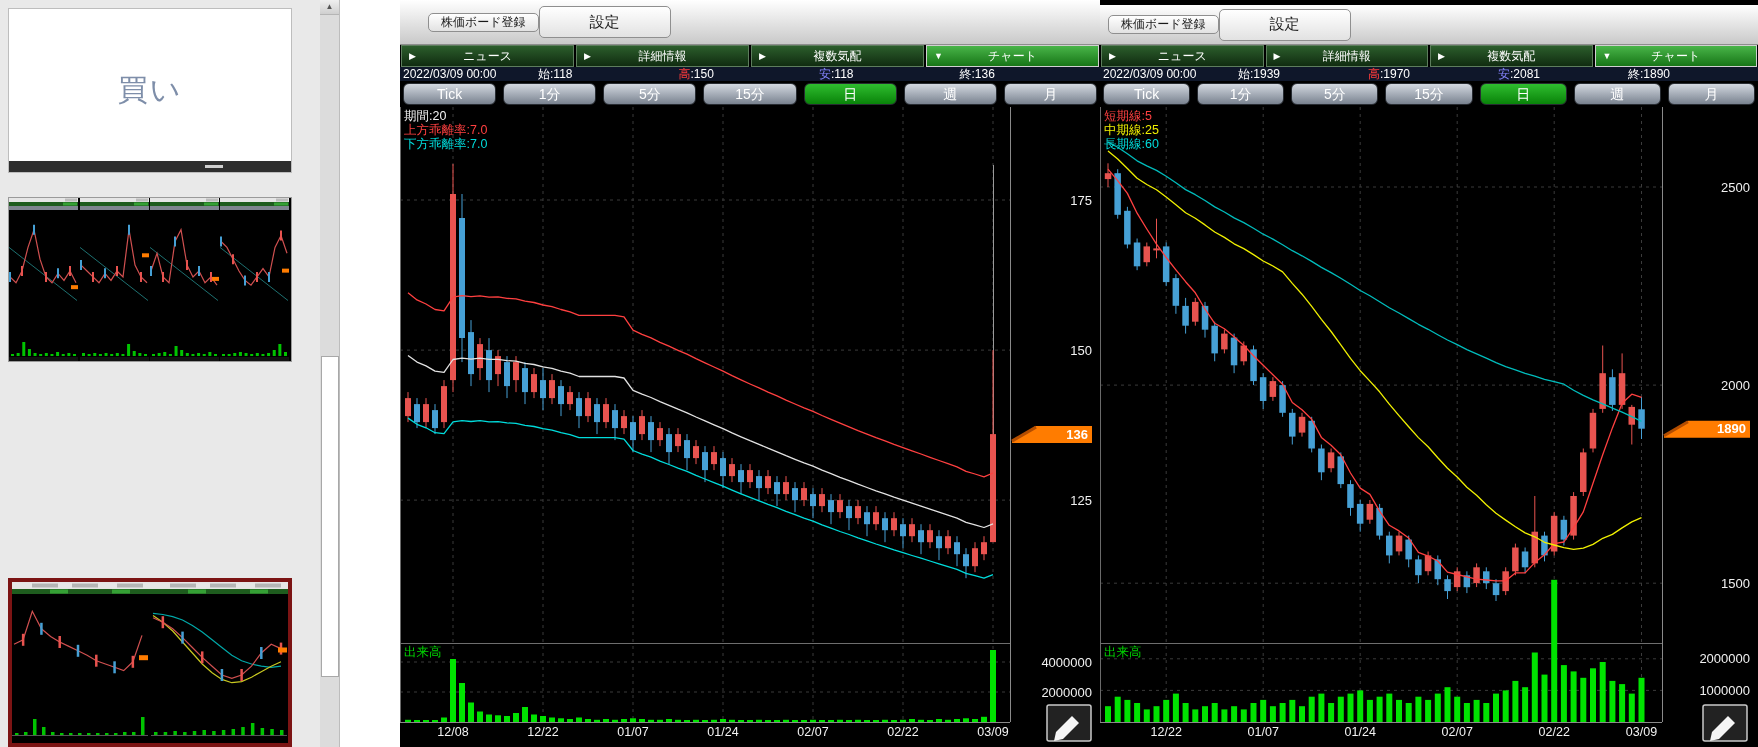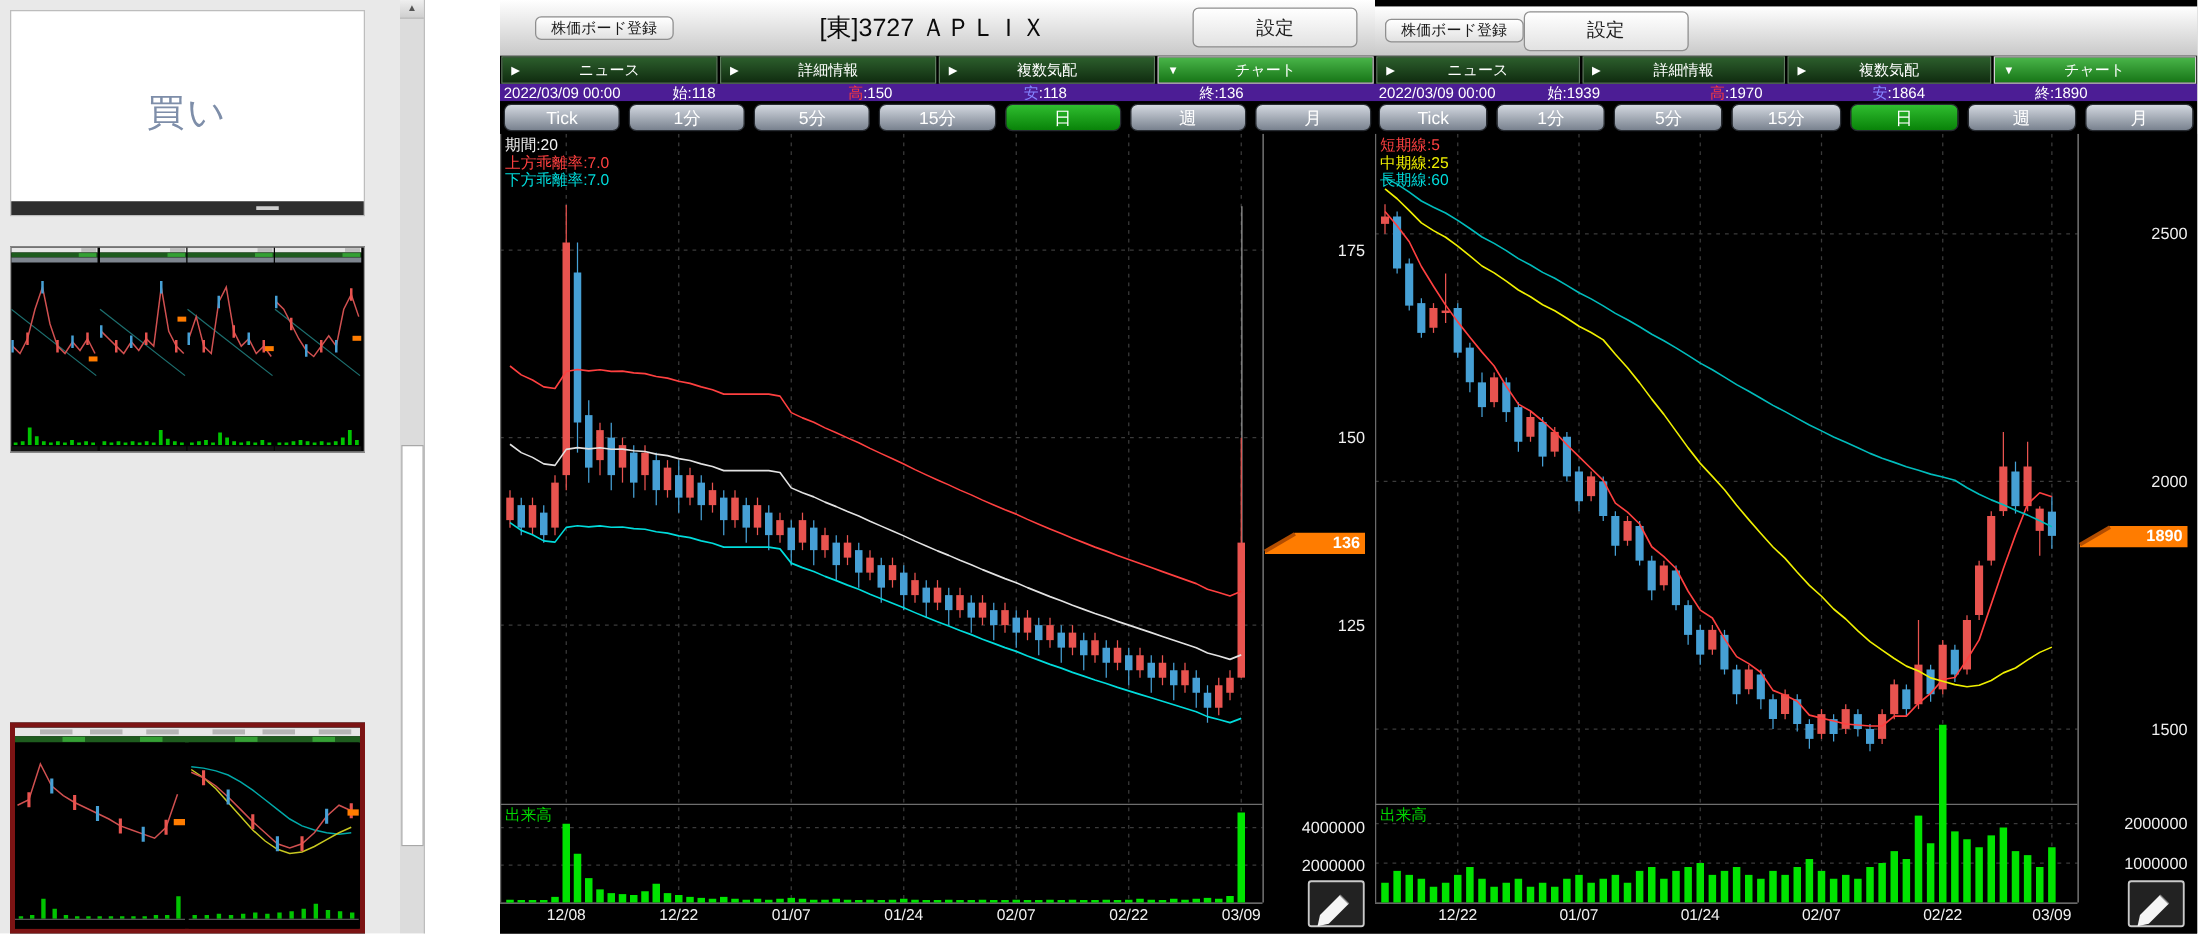--- a/index.html
+++ b/index.html
@@ -29,21 +29,21 @@
   .btnw{background:linear-gradient(#ffffff,#e2e2e2);border:1px solid #8f8f8f;border-radius:5px;color:#1a1a1a;cursor:pointer;
         display:flex;align-items:center;justify-content:center;}
   .register{height:19px;padding:0 12px;font-size:12px;}
   .ptitle{flex:1;text-align:center;font-size:20px;color:#0a0a0a;white-space:nowrap;}
   .settings{height:32px;width:132px;font-size:15px;}
   .menurow{height:22px;display:flex;gap:2px;background:#000;padding:0 1px;}
   .mitem{flex:1;position:relative;display:flex;align-items:center;justify-content:center;cursor:pointer;
          background:linear-gradient(#2c5e2c,#102c10);border:1px solid #5d7d5d;color:#fff;font-size:12px;box-sizing:border-box;}
   .mitem .arr{position:absolute;left:7px;font-size:9px;top:50%;transform:translateY(-50%);}
   .mitem.active{background:linear-gradient(#49b549,#177517);border-color:#d0d0d0;}
-  .inforow{height:14px;display:flex;color:#fff;font-size:12px;line-height:14px;background:#4c1d95;white-space:nowrap;}
+  .inforow{height:14px;display:flex;color:#fff;font-size:12px;line-height:14px;background:#0f172a;white-space:nowrap;}
   .f-date{width:138px;padding-left:3px;box-sizing:border-box;}
   .ifld{flex:1;}
   .periodrow{height:26px;display:flex;align-items:center;background:#000;padding:0 3px;gap:7px;}
   .pbtn{flex:1;height:22px;border-radius:6px;background:linear-gradient(#d3d8e0,#79828f);border:1px solid #272b31;
         color:#fff;font-size:14px;line-height:20px;text-align:center;cursor:pointer;box-sizing:border-box;}
   .pbtn.active{background:linear-gradient(#2fbd2f,#098309);}
   svg.chart{display:block;background:#000;}
   svg text{font-family:"Liberation Sans",sans-serif;}
 </style>
 </head>
@@ -254,21 +254,20 @@
   </div>
 
   <div class="vscroll">
     <div class="up">▲</div>
     <div class="vthumb"></div>
   </div>
 
   <div class="panel" id="panel-left">
     <div class="phead">
       <button class="btnw register">株価ボード登録</button>
-      <div class="ptitle">[東]3727 ＡＰＬＩＸ</div>
       <button class="btnw settings">設定</button>
     </div>
     <div class="menurow" id="menu-0">
         <div class="mitem">
           <span class="arr">▶</span>
           <span>ニュース</span>
         </div>
         <div class="mitem">
           <span class="arr">▶</span>
           <span>詳細情報</span>
@@ -577,21 +576,21 @@
         </div>
         <div class="mitem active">
           <span class="arr">▼</span>
           <span>チャート</span>
         </div>
       </div>
     <div class="inforow" id="info-1">
         <div class="f-date">2022/03/09 00:00</div>
         <div class="ifld"><span style="color: rgb(255, 255, 255);">始</span>:<span>1939</span></div>
         <div class="ifld"><span style="color: rgb(255, 59, 59);">高</span>:<span>1970</span></div>
-        <div class="ifld"><span style="color: rgb(133, 133, 255);">安</span>:<span>1864</span></div>
+        <div class="ifld"><span style="color: rgb(133, 133, 255);">安</span>:<span>2081</span></div>
         <div class="ifld"><span style="color: rgb(255, 255, 255);">終</span>:<span>1890</span></div>
       </div>
     <div class="periodrow" id="periods-1">
         <div class="pbtn">Tick</div>
         <div class="pbtn">1分</div>
         <div class="pbtn">5分</div>
         <div class="pbtn">15分</div>
         <div class="pbtn active">日</div>
         <div class="pbtn">週</div>
         <div class="pbtn">月</div>

